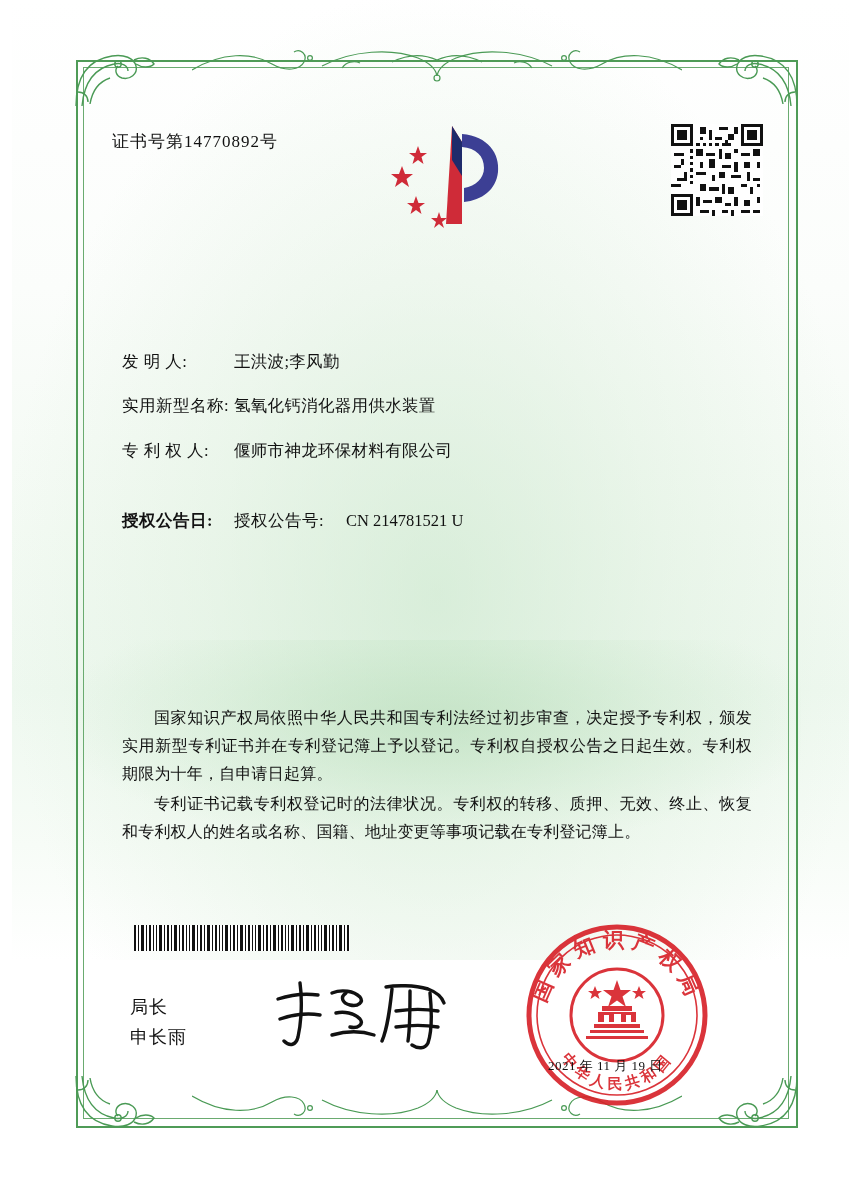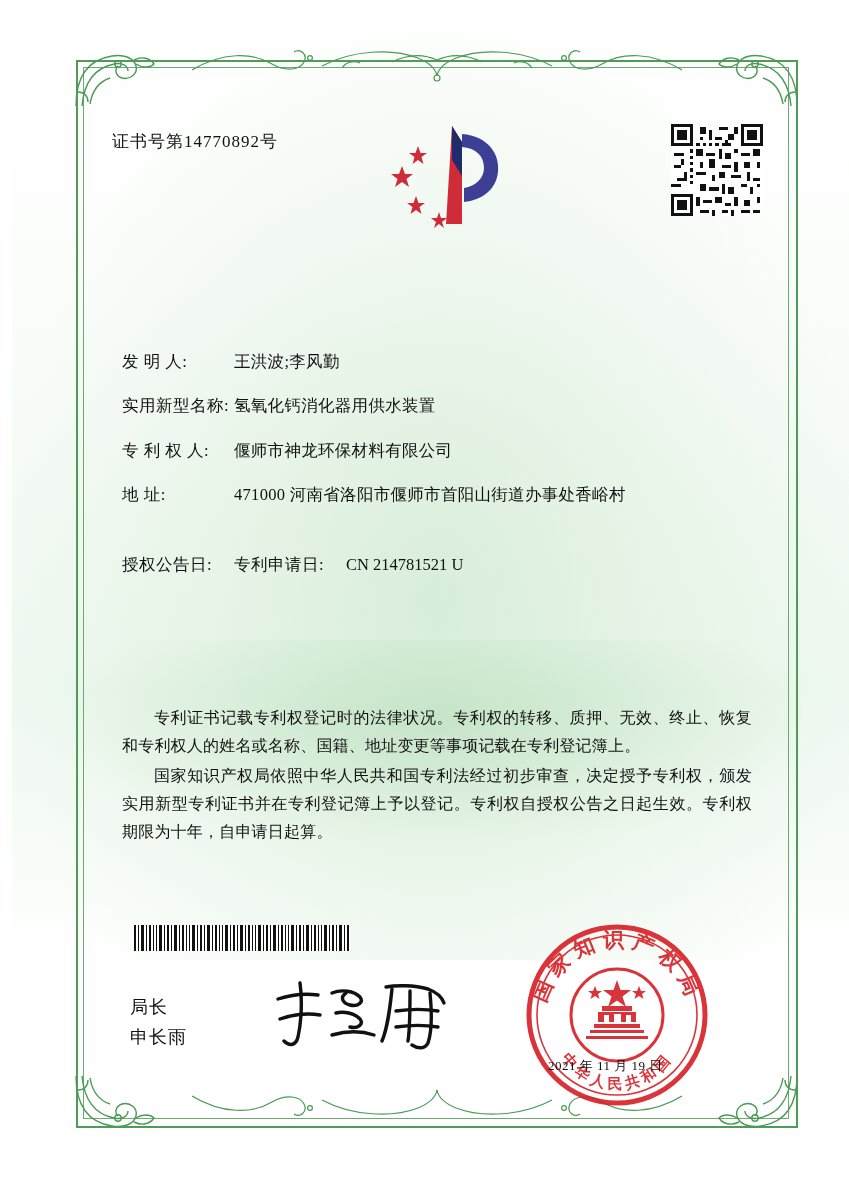--- a/index.html
+++ b/index.html
@@ -137,21 +137,21 @@
   }
   .field-label.spread {
     display: inline-flex;
     justify-content: space-between;
   }
   .field-value {
     flex: 1;
     letter-spacing: 0.3px;
   }
 
-  .field-row.dual .field-label { width: 112px; flex: 0 0 112px; }
+  .field-row.dual .field-label { width: 112px; flex: 0 0 112px; font-weight: bold; }
   .field-row.dual .field-value { flex: 0 0 210px; }
   .field-row.dual .field-label2 {
     flex: 0 0 112px;
     display: inline-flex;
     justify-content: space-between;
     letter-spacing: 0.5px;
     white-space: nowrap;
   }
   .field-row.dual .field-value2 { flex: 1; margin-top: 26px; }
 
@@ -432,35 +432,31 @@
       <span class="field-value">氢氧化钙消化器用供水装置</span>
     </div>
 
 
 
     <div class="field-row">
       <span class="field-label spread">专 利 权 人:</span>
       <span class="field-value">偃师市神龙环保材料有限公司</span>
     </div>
 
-    <div class="field-row">
-      <span class="field-label spread">地 址:</span>
-      <span class="field-value">471000 河南省洛阳市偃师市首阳山街道办事处香峪村</span>
-    </div>
 
     <div class="field-row dual">
       <span class="field-label">授权公告日:</span>
-      <span class="field-label2">专利申请日:</span>
+      <span class="field-label2">授权公告号:</span>
       <span class="field-value2">CN 214781521 U</span>
     </div>
   </div>
 
   <div class="paragraphs">
+    <p>国家知识产权局依照中华人民共和国专利法经过初步审查，决定授予专利权，颁发实用新型专利证书并在专利登记簿上予以登记。专利权自授权公告之日起生效。专利权期限为十年，自申请日起算。</p>
     <p>专利证书记载专利权登记时的法律状况。专利权的转移、质押、无效、终止、恢复和专利权人的姓名或名称、国籍、地址变更等事项记载在专利登记簿上。</p>
-    <p>国家知识产权局依照中华人民共和国专利法经过初步审查，决定授予专利权，颁发实用新型专利证书并在专利登记簿上予以登记。专利权自授权公告之日起生效。专利权期限为十年，自申请日起算。</p>
   </div>
 
   <div class="barcode">
     <svg viewBox="0 0 216 26" width="216" height="26" shape-rendering="crispEdges">
       <rect width="216" height="26" fill="#fff"></rect>
       <g fill="#111">
         <rect x="0" y="0" width="2" height="26"></rect>
           <rect x="4" y="0" width="1" height="26"></rect>
         <rect x="7" y="0" width="3" height="26"></rect>
           <rect x="12" y="0" width="1" height="26"></rect>

